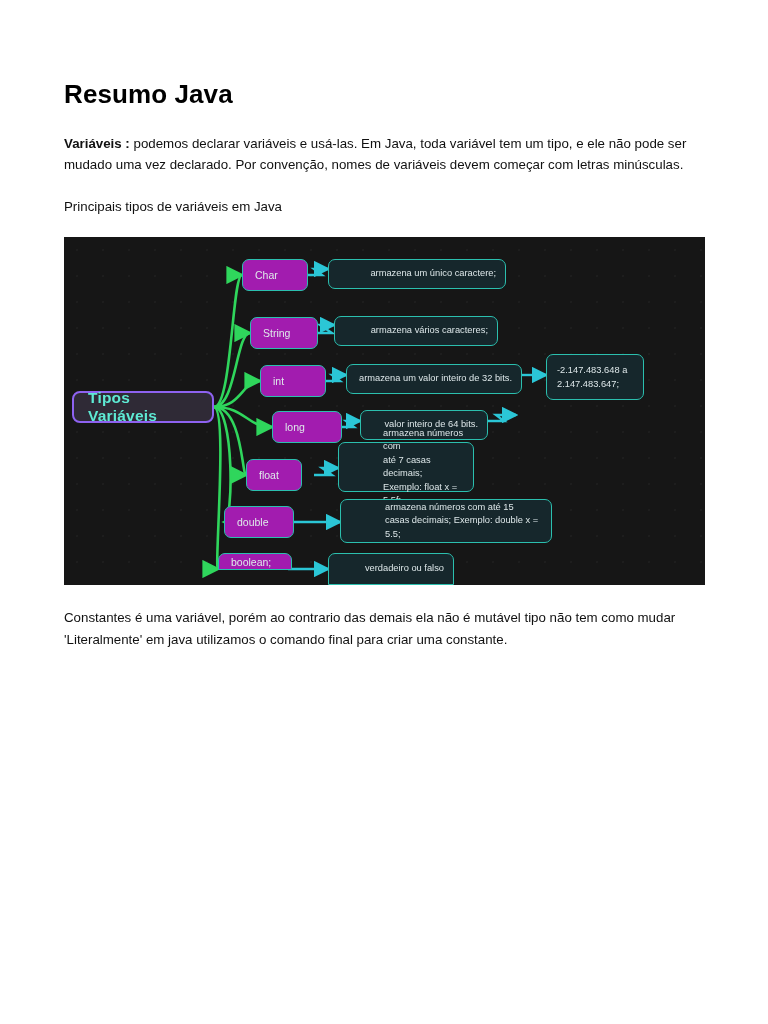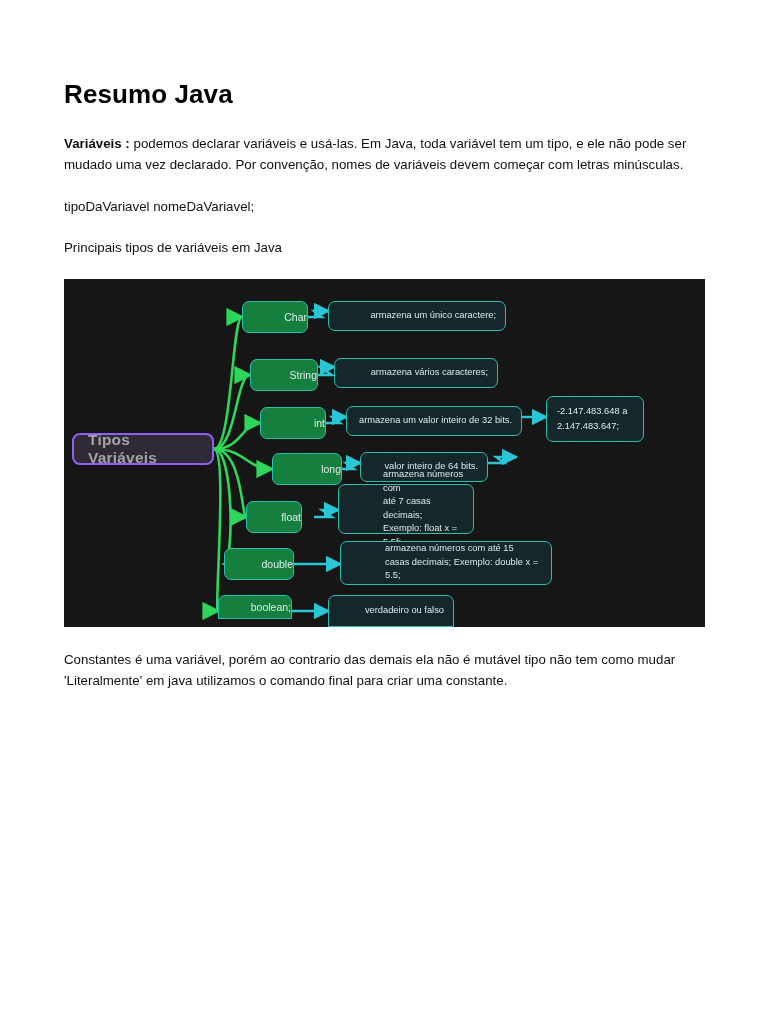--- a/index.html
+++ b/index.html
@@ -74,30 +74,30 @@
     border-radius: 7px;
     color: #e9eef0;
     z-index: 3;
   }
   .node-root {
     background: #2f2a36;
     border: 2px solid #8e62f0;
     border-radius: 8px;
     font-size: 15.5px;
     font-weight: bold;
-    color: #a3a3a3;
+    color: #5eead4;
     padding: 0 14px;
     letter-spacing: 0.2px;
     justify-content: flex-start;
   }
   .node-type {
-    background: #15803d;
+    background: #a21caf;
     border: 1.6px solid #2bbfae;
     font-size: 10.5px;
-    justify-content: flex-end;
+    justify-content: flex-start;
     color: #dfe9ea;
     padding-left: 12px;
   }
   .node-desc {
     background: #16272c;
     border: 1.6px solid #2bbfae;
     font-size: 9.3px;
     justify-content: flex-end;
     padding: 0 9px;
     line-height: 1.45;
@@ -118,21 +118,20 @@
 </head>
 <body>
 
 <div class="page">
   <div class="content">
 
     <h1 class="doc-title">Resumo Java</h1>
 
     <p class="para"><span class="bold-lead">Variáveis :</span><span> podemos declarar variáveis e usá-las. Em Java, toda variável tem um tipo, e ele não pode ser mudado uma vez declarado. Por convenção, nomes de variáveis devem começar com letras minúsculas.</span></p>
 
-    <p class="para">tipoDaVariavel nomeDaVariavel;</p>
 
     <p class="para tight">Principais tipos de variáveis em Java</p>
 
     <div class="diagram">
       <div class="grid-dots"></div>
 
       <svg class="edges" viewBox="0 0 641 348">
         <defs>
           <marker id="ag" markerWidth="7" markerHeight="7" refX="6" refY="3.5" orient="auto">
             <path d="M0,0 L7,3.5 L0,7 z" fill="#2fd65c"></path>
@@ -215,21 +214,21 @@
       <div class="node node-type" style="left:160px; top:269px; width:70px; height:32px;">
         <span>double</span>
       </div>
       <div class="node node-desc multi" style="left:276px; top:262px; width:212px; height:44px;">
         <span class="lines">
           <span>armazena números com até 15</span><br>
           <span>casas decimais; Exemplo: double x = 5.5;</span>
         </span>
       </div>
 
-      <div class="node node-type" style="left:154px; top:316px; width:74px; height:24px; border-bottom-left-radius:0; border-bottom-right-radius:0;">
+      <div class="node node-type" style="left:154px; top:316px; width:74px; height:17px; border-bottom-left-radius:0; border-bottom-right-radius:0;">
         <span>boolean;</span>
       </div>
       <div class="node node-desc" style="left:264px; top:316px; width:126px; height:32px; border-bottom-left-radius:0; border-bottom-right-radius:0;">
         <span>verdadeiro ou falso</span>
       </div>
     </div>
 
     <p class="para">Constantes é uma variável, porém ao contrario das demais ela não é mutável tipo não tem como mudar 'Literalmente' em java utilizamos o comando final para criar uma constante.</p>
 
   </div>

